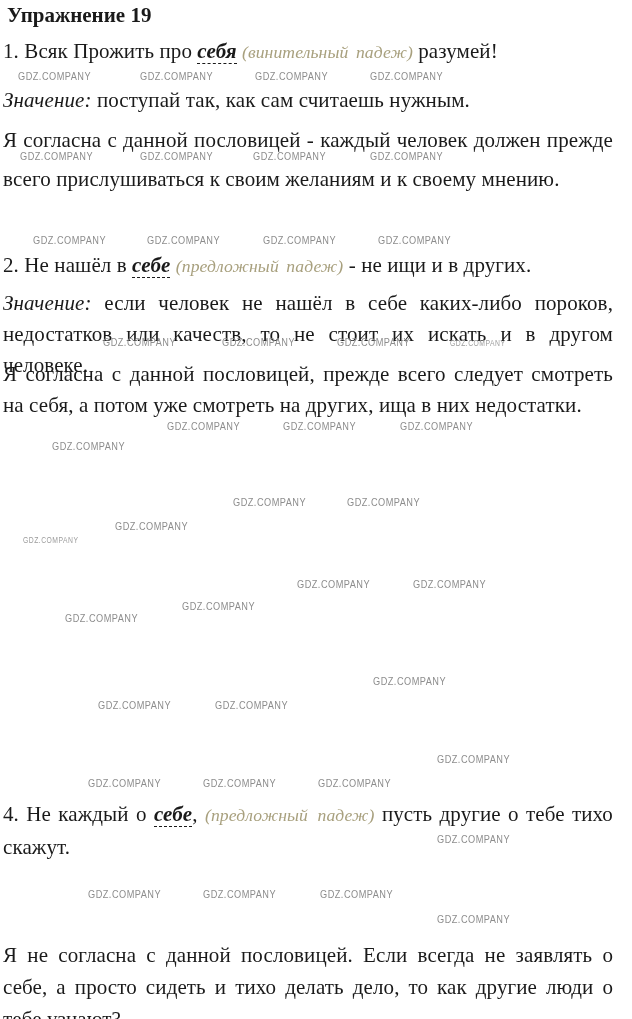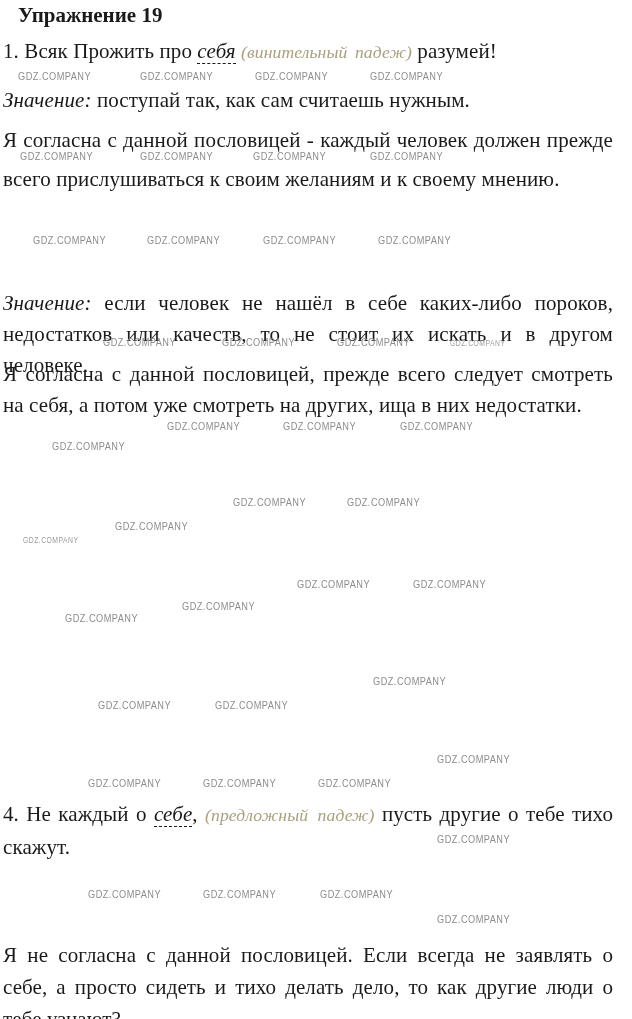--- a/index.html
+++ b/index.html
@@ -6,32 +6,32 @@
   .page{
     position:relative;
     width:632px;height:1019px;
     background:var(--bg,#fff);
     font-family:"Liberation Serif","DejaVu Serif",serif;
     font-size:21px;
     color:var(--text,#1a1a1a);
     overflow:hidden;
   }
   .title{
-    position:absolute;left:18px;top:2px;
+    position:absolute;left:7px;top:2px;
     font-weight:bold;font-size:21px;line-height:26px;
     white-space:nowrap;
   }
   .para{
     position:absolute;left:3px;width:610px;
     text-align:justify;
     letter-spacing:0.1px;
   }
   .ital{font-style:italic;}
   .pronoun{
-    font-style:italic;font-weight:400;
+    font-style:italic;font-weight:700;
     border-bottom:1px dashed var(--text,#1a1a1a);
     padding-bottom:0px;
   }
   .case-note{
     font-style:italic;
     font-size:0.84em;
     color:var(--case,#a8a07e);
     word-spacing:3px;
   }
   .wm{
@@ -60,20 +60,27 @@
     <span class="pronoun">себя</span><span></span>
     <span class="case-note">(винительный падеж)</span>
     <span>разумей!</span>
   </div>
   <div class="para" style="top:86px;line-height:28px">
     <span class="ital">Значение:</span>
     <span>поступай так, как сам считаешь нужным.</span>
   </div>
   <div class="para" style="top:121px;line-height:39px">Я согласна с данной пословицей - каждый человек должен прежде всего прислушиваться к своим желаниям и к своему мнению.</div>
 
+  <div class="para" style="top:251px;line-height:28px">
+    <span>2.</span>
+    <span>Не нашёл в</span>
+    <span class="pronoun">себе</span><span></span>
+    <span class="case-note">(предложный падеж)</span>
+    <span>- не ищи и в других.</span>
+  </div>
   <div class="para" style="top:288px;line-height:31px">
     <span class="ital">Значение:</span>
     <span>если человек не нашёл в себе каких-либо пороков, недостатков или качеств, то не стоит их искать и в другом человеке.</span>
   </div>
   <div class="para" style="top:359px;line-height:31px">Я согласна с данной пословицей, прежде всего следует смотреть на себя, а потом уже смотреть на других, ища в них недостатки.</div>
 
 
   <div class="para" style="top:798px;line-height:32px">
     <span>4.</span>
     <span>Не каждый о</span>

